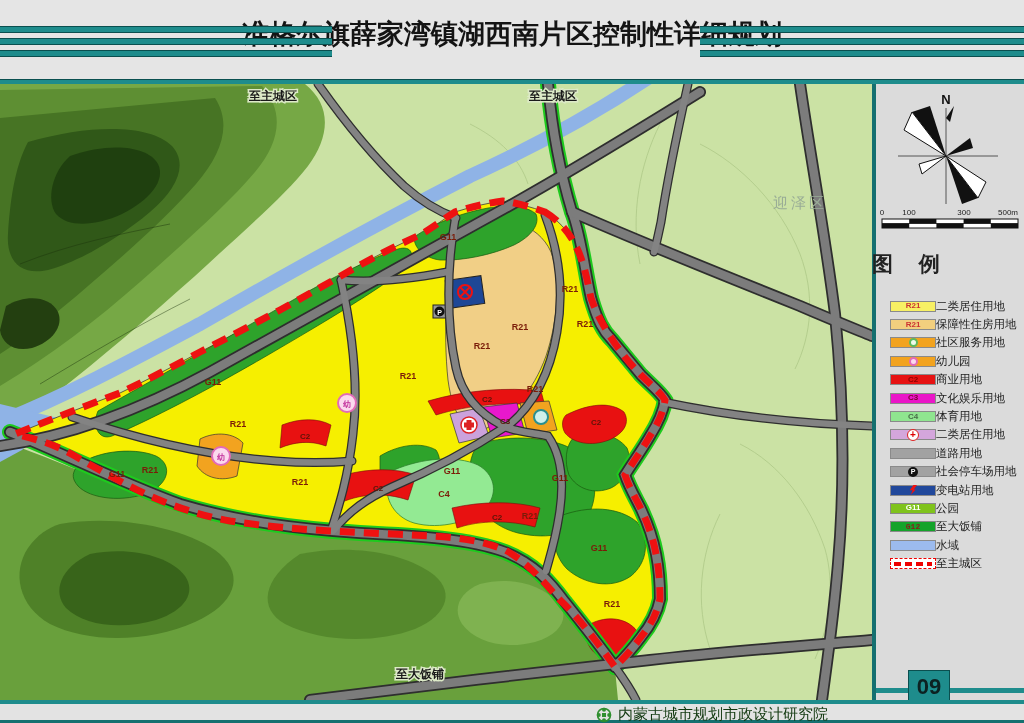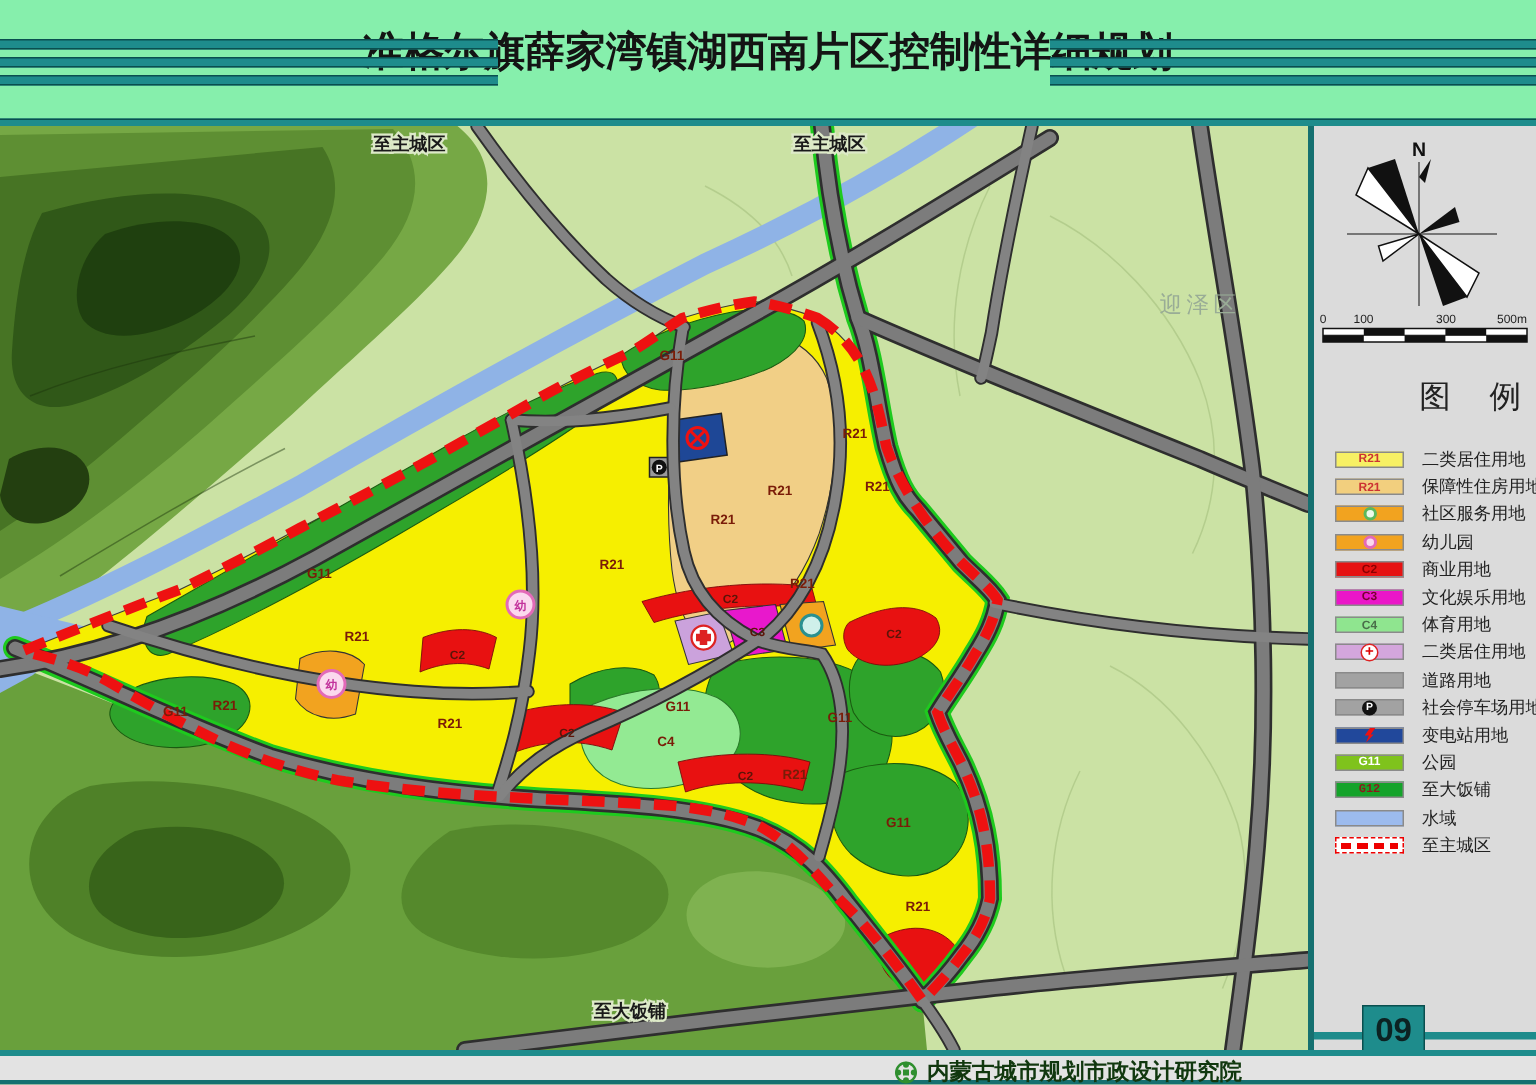--- a/index.html
+++ b/index.html
@@ -1,16 +1,16 @@
 <!DOCTYPE html>
 <html><head>
 <meta charset="utf-8">
 <style>
   html,body{margin:0;padding:0;background:#9a9a9a;}
-  #page{position:relative;width:1024px;height:723px;background:#86efac;overflow:hidden;
+  #page{position:relative;width:1024px;height:723px;background:#e5e5e5;overflow:hidden;
         font-family:"Liberation Sans",sans-serif;}
   
   #title{position:absolute;left:0;top:16px;width:100%;text-align:center;
          font-size:27px;font-weight:bold;color:#141414;letter-spacing:0px;}
   .tline{position:absolute;height:5px;background:#1E8C8C;border-top:1px solid #0A4F4F;border-bottom:1px solid #0A4F4F;}
   #rule-top{position:absolute;left:0;top:79px;width:1024px;height:5px;background:#1E8C8C;
             border-top:1px solid #0A4F4F;}
   #subtitle-bar{position:absolute;left:868px;top:57px;width:202px;height:28px;background:#1E8C8C;
             border:1px solid #0A4F4F;box-sizing:border-box;display:flex;align-items:center;justify-content:center;
             font-size:18px;font-weight:bold;color:#04221f;margin-top:41px;}
@@ -31,49 +31,49 @@
               paint-order:stroke;stroke:#DDEAC8;stroke-width:3px;}
   .district-label{font-size:15px;fill:#99AC96;text-anchor:middle;letter-spacing:3px;}
   .contour{fill:none;stroke:#AEC887;stroke-width:1;opacity:.8;}
   .tcontour{fill:none;stroke:#1B330B;stroke-width:1;opacity:.45;}
   
   #panel{position:absolute;left:872px;top:84px;width:152px;height:616px;background:#DBDBDB;
          border-left:4px solid #157070;box-sizing:border-box;}
   #compass{position:absolute;left:878px;top:94px;}
   #scalebar{position:absolute;left:876px;top:206px;}
   .tick{font-size:8px;fill:#222;}
-  #legend-title{position:absolute;left:872px;top:250px;width:152px;text-align:right;
-                font-size:21px;font-weight:normal;color:#222;letter-spacing:10px;}
+  #legend-title{position:absolute;left:872px;top:250px;width:152px;text-align:left;
+                font-size:21px;font-weight:bold;color:#222;letter-spacing:10px;}
   #legend-list{position:absolute;left:890px;top:297px;}
   .lg-row{display:flex;align-items:center;height:18.4px;}
   .lg-sw{width:46px;height:11px;border:1px solid #8A8A8A;box-sizing:border-box;
          display:flex;align-items:center;justify-content:center;flex:none;}
   .lg-code{font-size:8px;font-weight:bold;line-height:1;}
-  .lg-label{margin-left:12px;font-size:11.5px;color:#222;white-space:nowrap;}
+  .lg-label{font-size:11.5px;color:#222;white-space:nowrap;}
   .lg-ic{display:block;box-sizing:border-box;}
   .community-circle{width:9px;height:9px;border-radius:50%;background:#EDFBEA;border:2px solid #5CB85C;}
   .kindergarten-circle{width:9px;height:9px;border-radius:50%;background:#FBD9EE;border:2px solid #E36AB8;}
   .medical-cross{width:12px;height:12px;border-radius:50%;background:#fff;border:1px solid #D22;
                  color:#D00;font-size:10px;font-weight:bold;line-height:10px;text-align:center;}
   .parking-circle{width:10px;height:10px;border-radius:50%;background:#111;color:#fff;
                   font-size:7px;font-weight:bold;line-height:10px;text-align:center;}
   .substation-bolt{width:8px;height:10px;background:#E11;
                    clip-path:polygon(55% 0,100% 0,60% 45%,85% 45%,20% 100%,45% 52%,10% 52%);}
   .sw-dash{background:#fff !important;border:1px dashed #E00 !important;}
   .sw-dash-inner{width:38px;height:4px;
                  background:repeating-linear-gradient(90deg,#E00 0 7px,transparent 7px 11px);}
   
   #page-line{position:absolute;left:876px;top:688px;width:148px;height:5px;background:#1E8C8C;}
   #page-box{position:absolute;left:908px;top:670px;width:42px;height:34px;background:#1E8C8C;
             border:1px solid #0A4F4F;box-sizing:border-box;display:flex;align-items:center;
             justify-content:center;font-size:22px;font-weight:bold;color:#0c2222;}
   #footer{position:absolute;left:0;top:700px;width:1024px;height:23px;background:#E3E3E3;
           border-top:4px solid #1E8C8C;border-bottom:3px solid #157070;box-sizing:border-box;}
   #footer-content{position:absolute;left:596px;top:1px;display:flex;align-items:center;gap:6px;
-          font-size:15px;font-weight:bold;color:#11380F;}
+          font-size:15px;font-weight:normal;color:#11380F;}
 </style>
 </head>
 <body>
 <div id="page">
 
 <div id="title">准格尔旗薛家湾镇湖西南片区控制性详细规划</div>
 <div class="tline" style="left:0;top:26px;width:332px"></div>
 <div class="tline" style="left:0;top:38px;width:332px"></div>
 <div class="tline" style="left:0;top:50px;width:332px"></div>
 <div class="tline" style="left:700px;top:26px;width:324px"></div>

